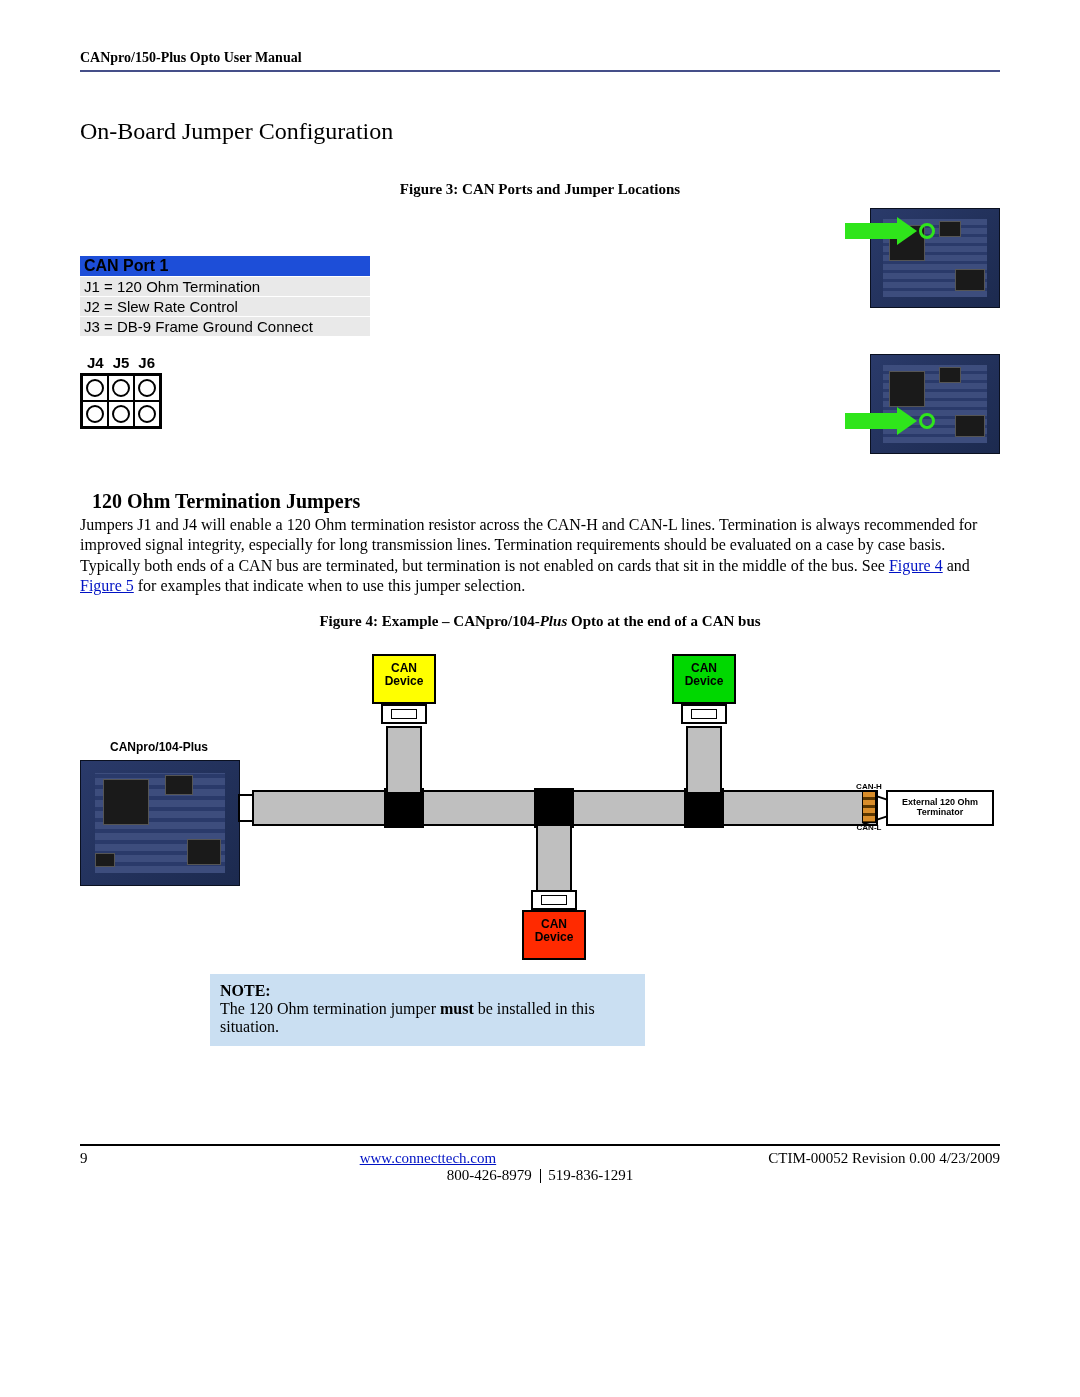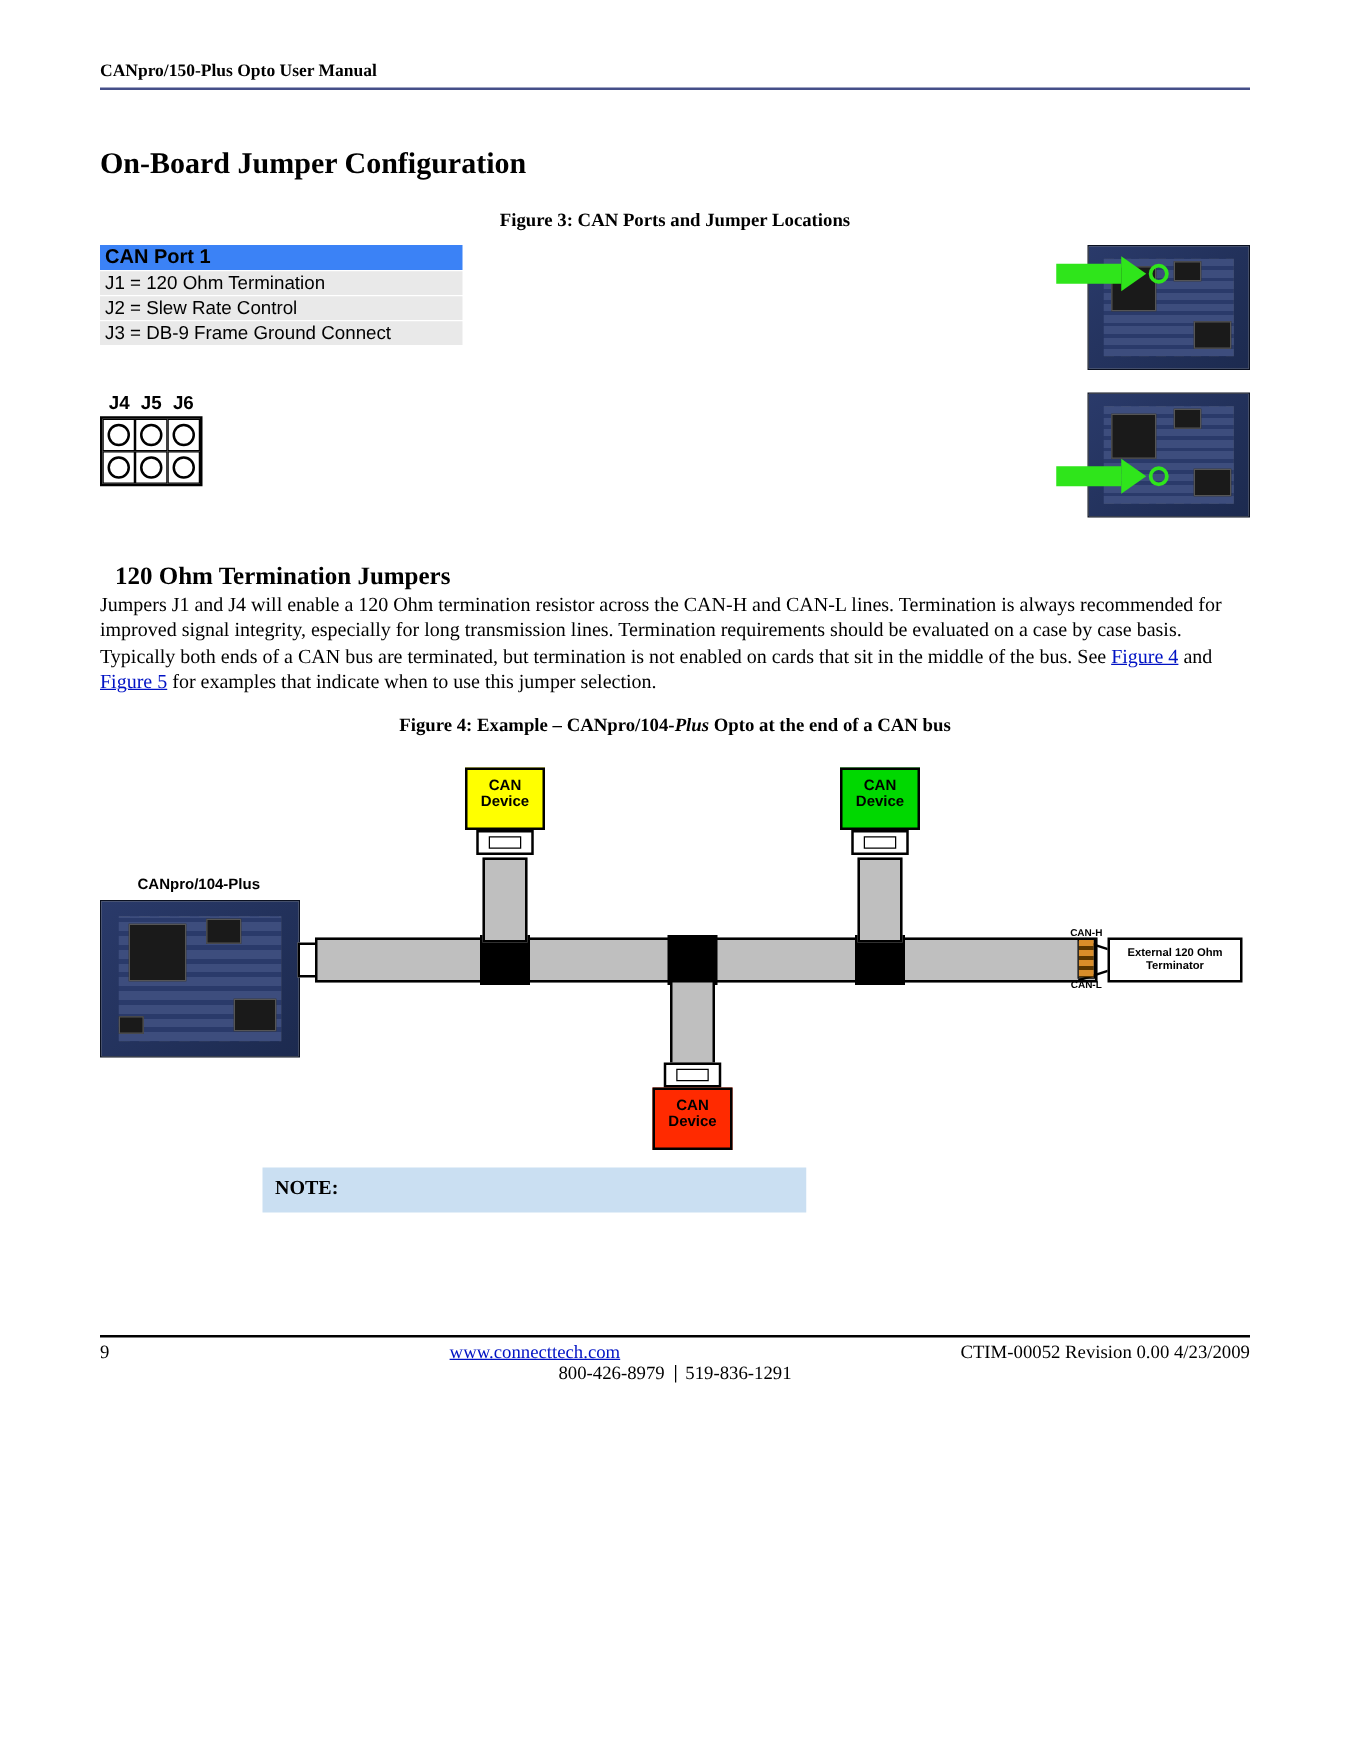--- a/index.html
+++ b/index.html
@@ -5,31 +5,31 @@
   * { box-sizing: border-box; margin: 0; padding: 0; }
   body { font-family: "Times New Roman", Times, serif; background: #fff; width: 1080px; margin: 0 auto; color: #000; }
   .page { padding: 50px 80px 40px 80px; }
   .header { display: flex; justify-content: space-between; align-items: flex-end; border-bottom: 2px solid #454f89; padding-bottom: 4px; margin-bottom: 46px; }
   .logo-wrap { display: flex; align-items: center; gap: 8px; }
   .logo-svg { width: 70px; height: 42px; }
   .brand-text { display: flex; flex-direction: column; }
   .brand-name { font-size: 28px; font-weight: bold; color: #000; }
   .brand-tag { font-size: 12px; font-style: italic; color: #454f89; font-weight: bold; letter-spacing: 0.3px; }
   .doc-title { font-size: 14px; font-weight: bold; }
-  h1.section { font-size: 24px; font-weight: bold; margin-bottom: 24px; }
+  h1.section { font-size: 24px; font-weight: normal; margin-bottom: 36px; }
   .fig-caption { font-size: 15px; font-weight: bold; text-align: center; margin: 4px 0 10px 0; }
   .fig3 { display: flex; flex-direction: column; gap: 18px; margin-bottom: 36px; }
   .fig3-row { display: flex; align-items: flex-start; gap: 14px; }
   .jumper-block { display: flex; flex-direction: column; align-items: center; }
   .jumper-labels { font-family: Arial, sans-serif; font-size: 15px; font-weight: bold; display: flex; gap: 9px; margin-bottom: 2px; }
   .jumper-grid { border: 2px solid #000; display: grid; grid-template-columns: repeat(3, 26px); grid-template-rows: repeat(2, 26px); }
   .jumper-grid .cell { border: 1px solid #000; display: flex; align-items: center; justify-content: center; }
   .jumper-grid .cell::before { content:''; width: 14px; height: 14px; border: 2px solid #000; border-radius: 50%; }
   .port-box { width: 290px; }
-  .port-hdr { font-family: Arial, sans-serif; font-weight: bold; font-size: 16px; background: #3b82f6; padding: 1px 4px; }
+  .port-hdr { font-family: Arial, sans-serif; font-weight: bold; font-size: 16px; background: #1d4ed8; padding: 1px 4px; margin-top: 48px; }
   .port-line { font-family: Arial, sans-serif; font-size: 15px; background: #e9e9e9; margin-top: 1px; padding: 1px 4px; }
   .board-thumb { position: relative; width: 130px; height: 100px; background: linear-gradient(135deg,#2a3a6a,#1c2a4f); border: 1px solid #0a1020; }
   .board-thumb::before { content:''; position:absolute; inset:10px 12px 10px 12px; background:
      repeating-linear-gradient(0deg,#3d4d7d 0 6px,#2a3a6a 6px 9px),
      repeating-linear-gradient(90deg,rgba(200,180,90,0.25) 0 8px,transparent 8px 14px); }
   .chip-sq { position:absolute; background:#1a1a1a; border:1px solid #555; }
   .board-thumb .c1{top:16px;left:18px;width:36px;height:36px;}
   .board-thumb .c2{top:12px;right:38px;width:22px;height:16px;}
   .board-thumb .c3{bottom:16px;right:14px;width:30px;height:22px;}
   .arrow-ptr { position:absolute; display:flex; align-items:center; }
@@ -192,20 +192,23 @@
     <div class="term-res">
       <div class="lbl">CAN-H</div>
       <div class="body"></div>
       <div class="lbl">CAN-L</div>
     </div>
     <div class="term-box">External 120 Ohm Terminator</div>
   </div>
 
   <div class="note-box">
     <div class="hdr">NOTE:</div>
+    <div>
+      <span>The 120 Ohm termination jumper </span><span class="must">must</span><span> be installed in this situation.</span>
+    </div>
   </div>
 
   <div class="footer">
     <div class="footer-row1">
       <span>9</span>
       <a href="#">www.connecttech.com</a>
       <span>CTIM-00052 Revision 0.00 4/23/2009</span>
     </div>
     <div class="footer-row2">
       <span>800-426-8979</span>

